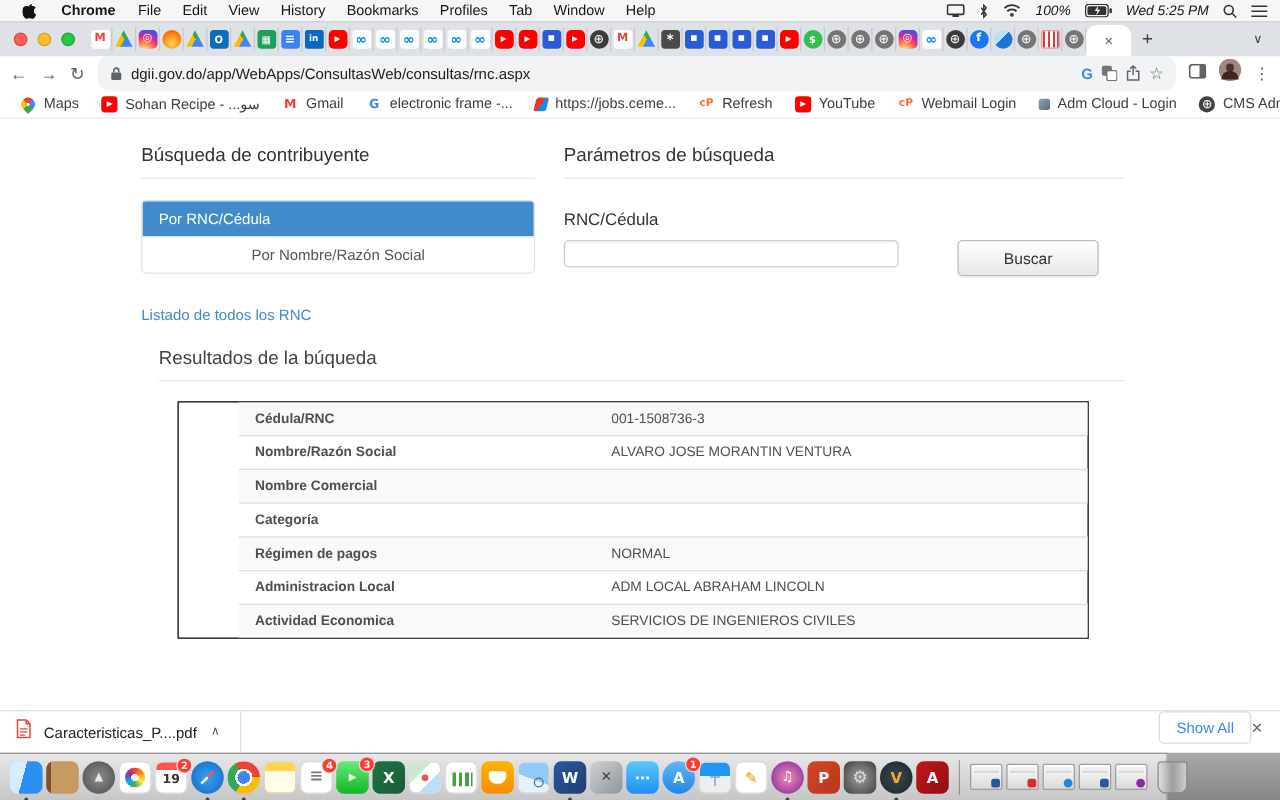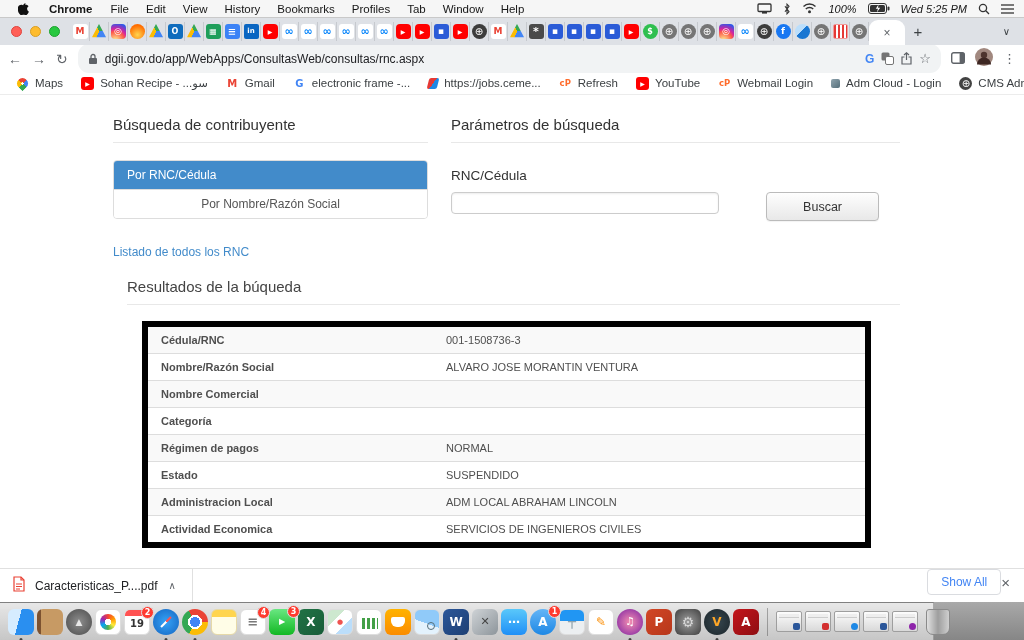--- a/index.html
+++ b/index.html
@@ -95,21 +95,21 @@
   .lg-item.active{background:#428bca;border-color:#428bca;color:#fff;}
   .listado-link{display:inline-block;margin-top:26px;font-size:12px;color:#428bca;text-decoration:none;}
   .field-label{display:block;margin-top:25px;font-size:13.5px;color:#333;}
   .inputrow{position:relative;margin-top:9px;height:24px;}
   .rnc-input{position:absolute;left:0;top:0;width:268px;height:22px;border:1px solid #ccc;border-radius:4px;
     box-shadow:inset 0 1px 2px rgba(0,0,0,.08);padding:0 8px;font-size:12px;box-sizing:border-box;outline:none;}
   .buscar-btn{position:absolute;right:21px;top:0;height:29px;padding:0 36px;font-size:12.5px;color:#333;
     background:linear-gradient(#fefefe,#e8e8e8);border:1px solid #bbb;border-radius:4px;box-shadow:0 1px 1px rgba(0,0,0,.05);}
   .results{position:absolute;left:127px;top:184px;width:773px;}
   .results .page-title{color:#444;}
-  .rtable{margin:16px 0 0 15px;width:729px;border:6px solid #000000;box-sizing:border-box;}
+  .rtable{margin:16px 0 0 15px;width:729px;border:1px solid #000000;box-sizing:border-box;padding-left:48px;}
   .rrow{display:flex;align-items:center;height:26px;font-size:11px;color:#4f4f4f;}
   .rrow + .rrow{border-top:1px solid #ddd;}
   .rrow:nth-child(odd){background:#f9f9f9;}
   .rlabel{width:272px;flex:none;padding-left:13px;font-weight:700;}
   .rvalue{padding-left:13px;}
 
   
   .downloadbar{position:absolute;bottom:38px;left:0;right:0;height:33px;background:#fff;border-top:1px solid #e0e0e0;
     display:flex;align-items:flex-start;z-index:36;}
   .dl-chip{display:flex;align-items:center;gap:9px;padding:0 16px 0 12px;height:100%;}
@@ -542,24 +542,20 @@
           </div>
           <div class="rrow">
             <span class="rlabel">Categoría</span>
             <span class="rvalue"></span>
           </div>
           <div class="rrow">
             <span class="rlabel">Régimen de pagos</span>
             <span class="rvalue">NORMAL</span>
           </div>
           <div class="rrow">
-            <span class="rlabel">Estado</span>
-            <span class="rvalue">SUSPENDIDO</span>
-          </div>
-          <div class="rrow">
             <span class="rlabel">Administracion Local</span>
             <span class="rvalue">ADM LOCAL ABRAHAM LINCOLN</span>
           </div>
           <div class="rrow">
             <span class="rlabel">Actividad Economica</span>
             <span class="rvalue">SERVICIOS DE INGENIEROS CIVILES</span>
           </div>
         </div>
     </div>
 

